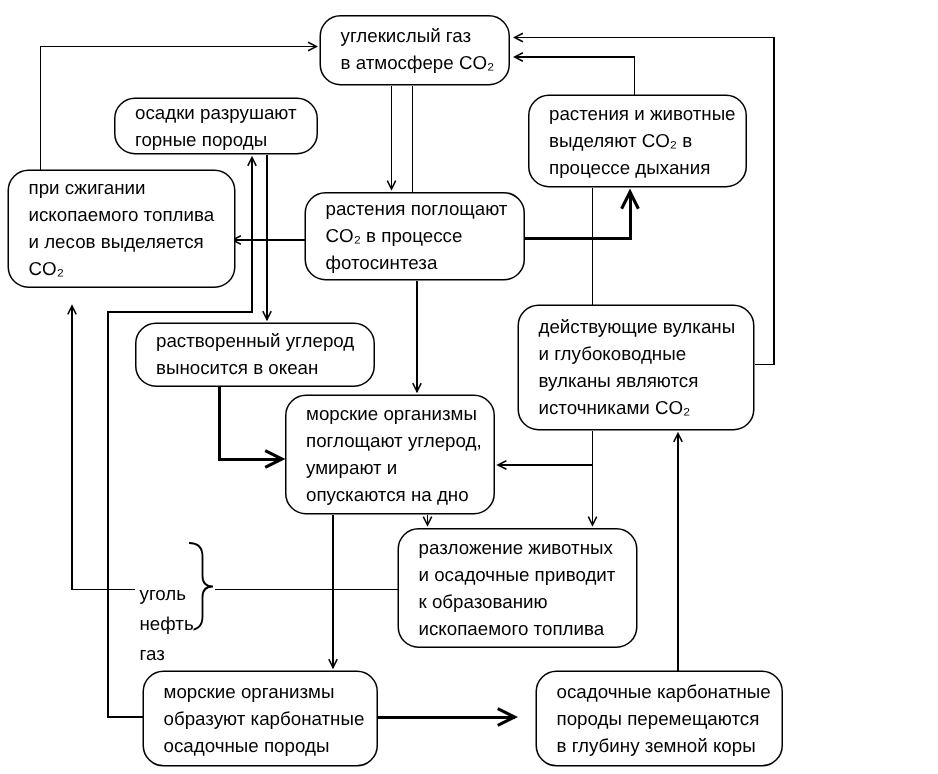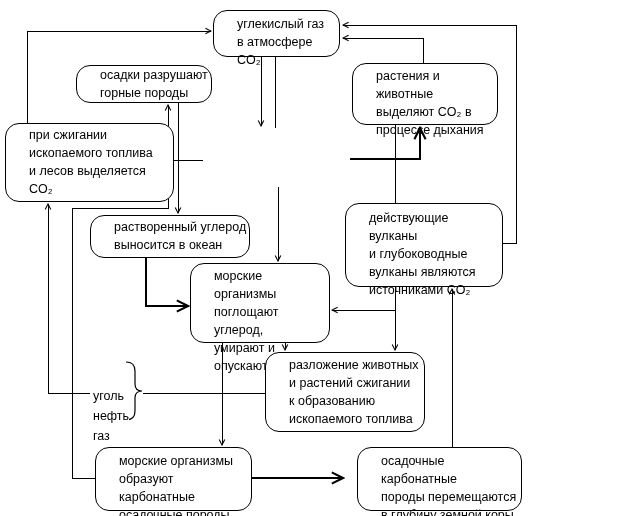--- a/index.html
+++ b/index.html
@@ -5,21 +5,21 @@
   html,body{margin:0;padding:0;background:#fff;}
   .stage{
     position:relative;width:625px;height:516px;background:#fff;overflow:hidden;
     font-family:"Liberation Sans","DejaVu Sans",sans-serif;color:#000;
   }
   .wires{position:absolute;left:0;top:0;}
   .node{
     position:absolute;box-sizing:border-box;background:#fff;
     border:1px solid #000;border-radius:14px;
     font-size:12.5px;line-height:18px;white-space:pre-line;
-    padding-left:23px;padding-right:2px;z-index:2;
+    padding-left:13px;padding-right:2px;z-index:2;
   }
   .fuel-labels{
     position:absolute;left:93px;top:356px;z-index:2;
     font-size:12.5px;line-height:20px;white-space:pre-line;background:#fff;margin-top:30px;
   }
 </style>
 </head>
 <body>
 
 <div class="stage">
@@ -58,41 +58,44 @@
   <div class="node" style="left:213px;top:10px;width:127px;height:47px;padding-top:4px">углекислый газ
 в атмосфере CO₂</div>
 
   <div class="node" style="left:352px;top:63px;width:146px;height:62px;padding-top:3px">растения и животные
 выделяют CO₂ в
 процессе дыхания</div>
 
   <div class="node" style="left:76px;top:65px;width:136px;height:38px;padding-top:0px">осадки разрушают
 горные породы</div>
 
-  <div class="node" style="left:5px;top:123px;width:169px;height:79px;padding-top:2px">при сжигании
+  <div class="node" style="left:5px;top:113px;width:152px;height:79px;padding-top:2px">при сжигании
 ископаемого топлива
 и лесов выделяется
 CO₂</div>
 
+  <div class="node" style="left:203px;top:128px;width:147px;height:59px;padding-top:1px">растения поглощают
+CO₂ в процессе
+фотосинтеза</div>
 
   <div class="node" style="left:345px;top:203px;width:158px;height:84px;padding-top:5px">действующие вулканы
 и глубоководные
 вулканы являются
 источниками CO₂</div>
 
   <div class="node" style="left:90px;top:215px;width:160px;height:43px;padding-top:2px">растворенный углерод
 выносится в океан</div>
 
   <div class="node" style="left:190px;top:263px;width:140px;height:80px;padding-top:3px">морские организмы
 поглощают углерод,
 умирают и
 опускаются на дно</div>
 
   <div class="node" style="left:265px;top:352px;width:160px;height:80px;padding-top:3px">разложение животных
-и растений сжигании
+и осадочные приводит
 к образованию
 ископаемого топлива</div>
 
   <div class="node" style="left:95px;top:447px;width:157px;height:64px;padding-top:4px">морские организмы
 образуют карбонатные
 осадочные породы</div>
 
   <div class="node" style="left:357px;top:447px;width:165px;height:64px;padding-top:4px">осадочные карбонатные
 породы перемещаются
 в глубину земной коры</div>

